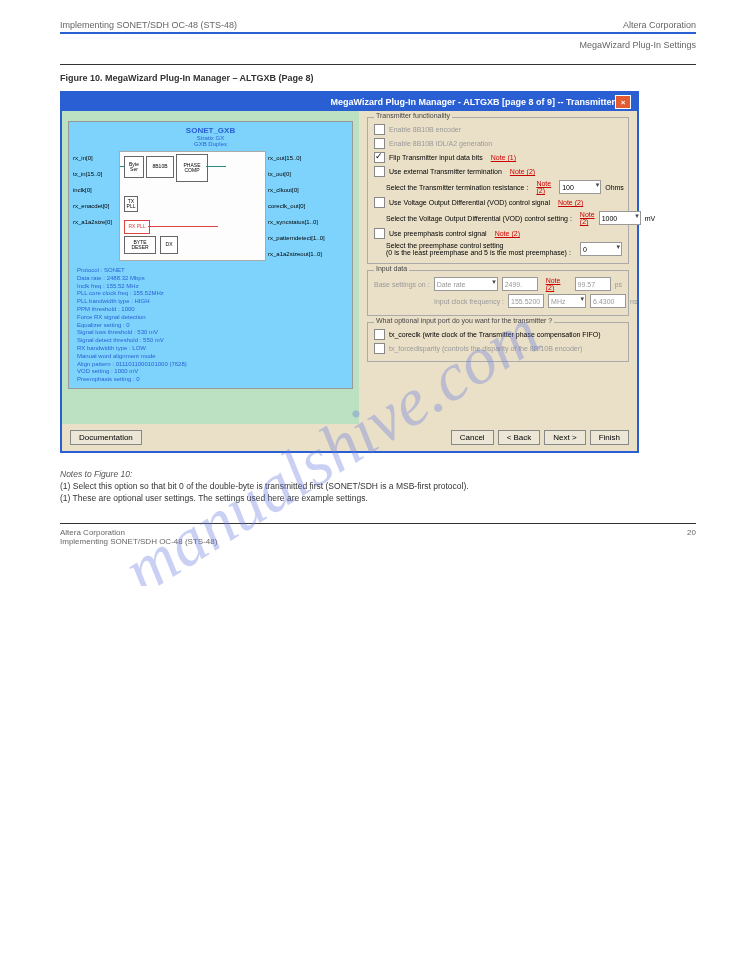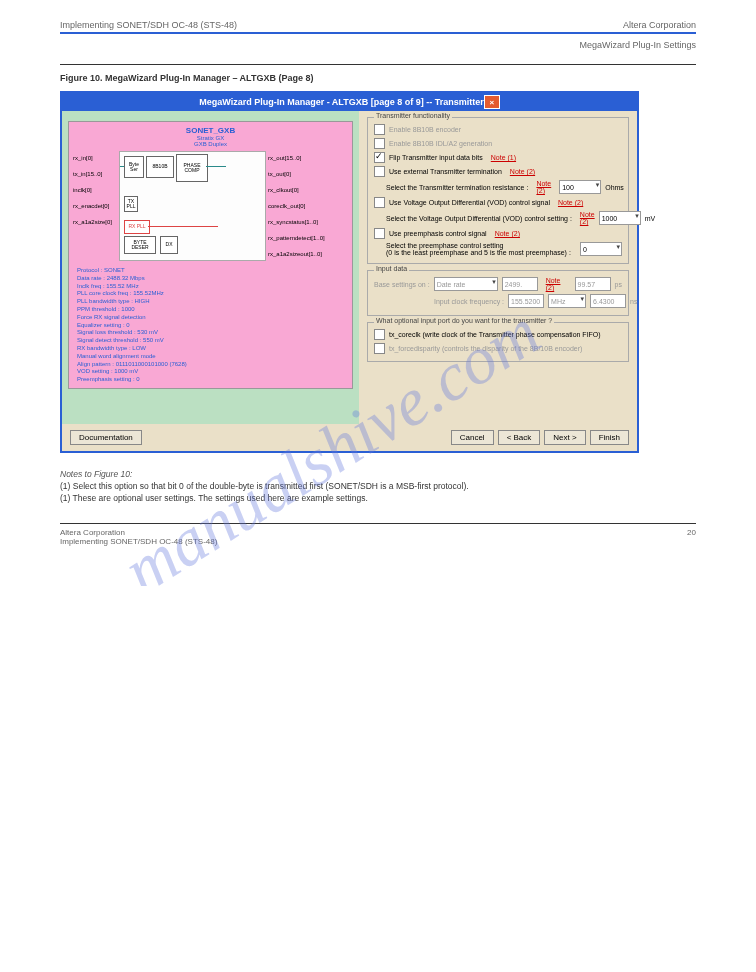--- a/index.html
+++ b/index.html
@@ -43,21 +43,21 @@
     font-size: 8px;
     margin-bottom: 10px;
   }
   .titlebar {
     background: #2a5fd4;
     color: #fff;
     padding: 2px 6px;
     font-size: 9px;
     font-weight: bold;
     display: flex;
-    justify-content: center;
+    justify-content: flex-end;
     align-items: center;
   }
   .close-x {
     background: #e35b30;
     color: #fff;
     width: 14px;
     height: 12px;
     display: inline-flex;
     align-items: center;
     justify-content: center;
@@ -68,21 +68,21 @@
   .dialog-body {
     display: flex;
     gap: 6px;
   }
   .left-pane {
     background: #bbe0c2;
     flex: 0 0 285px;
     padding: 10px 6px;
   }
   .preview-card {
-    background: #f9a8d4;
+    background: #7dd3fc;
     border: 1px solid #999;
     padding: 4px;
   }
   .preview-title {
     text-align: center;
     color: #2a5fd4;
     font-size: 8px;
     font-weight: bold;
   }
   .preview-sub {

